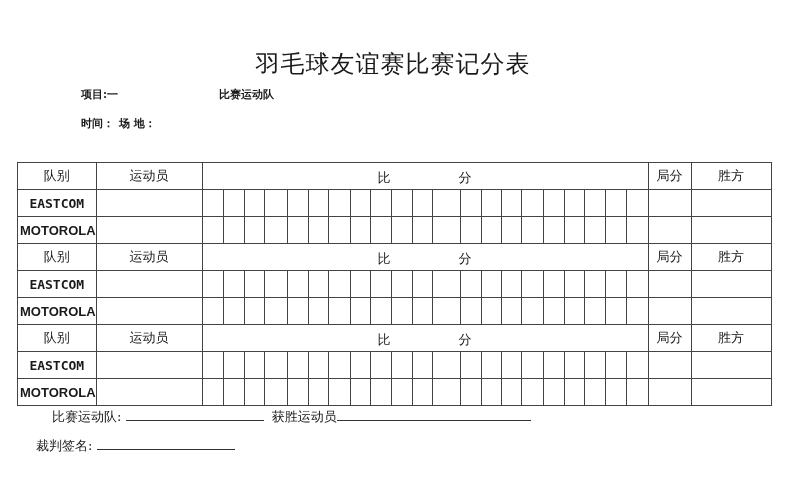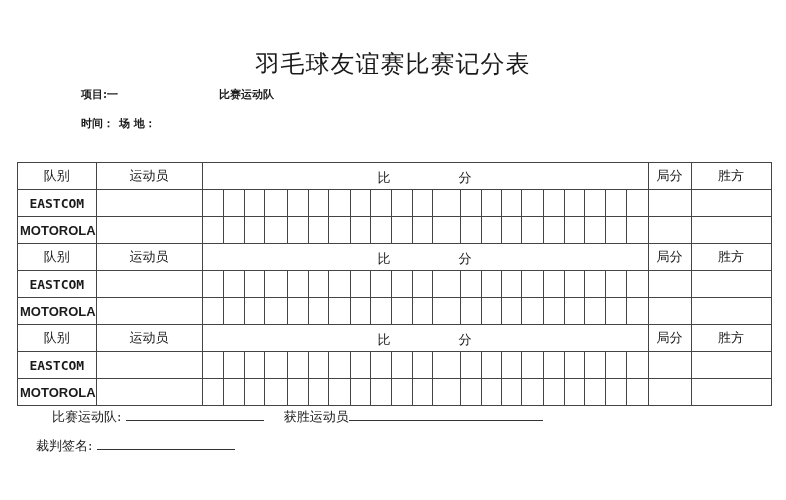--- a/index.html
+++ b/index.html
@@ -259,18 +259,18 @@
         <td></td>
         <td></td>
         <td></td>
       </tr>
     </tbody>
 </table>
 
 <div class="footer" style="left:52px; top:408px;">
   <span>比赛运动队:</span>
   <span class="line" style="width:138px;"></span>
-  <span style="margin-left:16px;">获胜运动员</span><span class="line" style="width:194px;"></span>
+  <span style="margin-left:4px;">获胜运动员</span><span class="line" style="width:194px;"></span>
 </div>
 <div class="footer" style="left:36px; top:437px;">
   <span>裁判签名:</span>
   <span class="line" style="width:138px;"></span>
 </div>
 
 </body></html>

